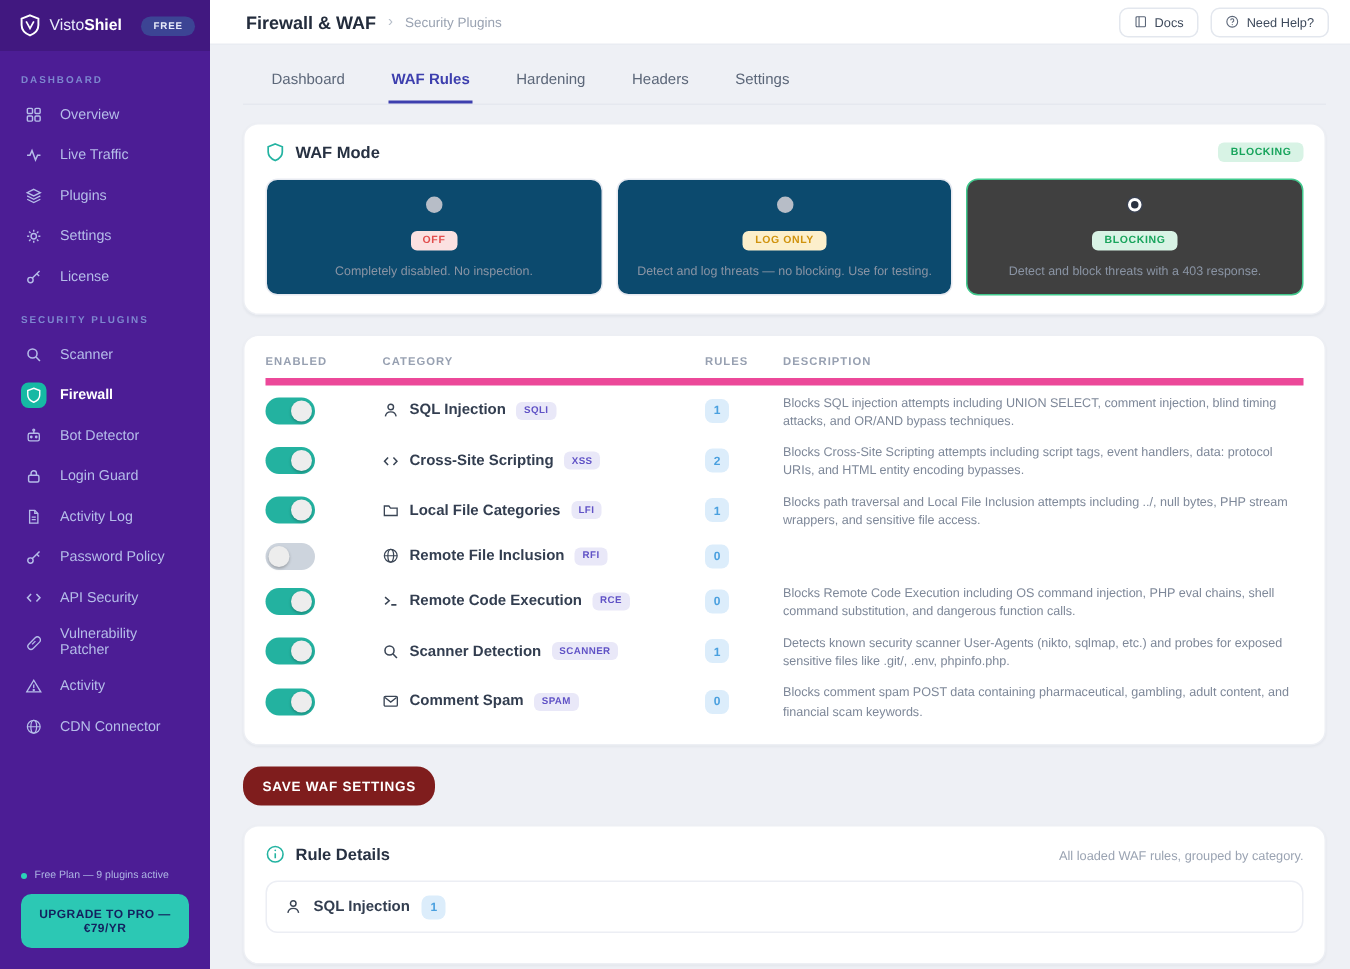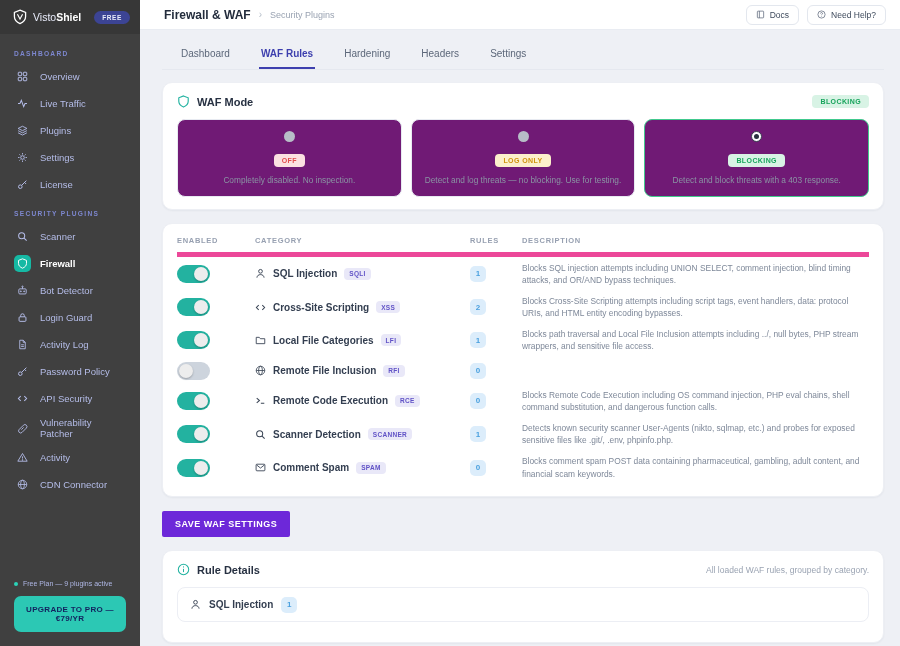--- a/index.html
+++ b/index.html
@@ -1,21 +1,21 @@
 <!DOCTYPE html>
 <html><head>
 <meta charset="utf-8">
 <style>
   * { margin:0; padding:0; box-sizing:border-box; }
   html,body { width:900px; height:646px; overflow:hidden; }
   body { font-family:"Liberation Sans", sans-serif; background:#eef0f5; }
   .app { display:flex; width:900px; height:646px; }
 
   
-  .sidebar { width:140px; flex-shrink:0; background:#404040; color:#bcc3ec; display:flex; flex-direction:column; }
+  .sidebar { width:140px; flex-shrink:0; background:#4c1d95; color:#bcc3ec; display:flex; flex-direction:column; }
   .logo-row { display:flex; align-items:center; gap:5px; padding:9px 10px 9px 12px; background:rgba(0,0,0,.14); }
   .logo-row svg { width:16px; height:16px; flex-shrink:0; }
   .logo-text { font-size:10.5px; color:#e9ecfb; white-space:nowrap; }
   .logo-text b { color:#ffffff; }
   .free-badge { margin-left:auto; background:#3c4494; color:#e8ebfa; font-size:6.5px; font-weight:bold; letter-spacing:.6px; padding:3px 8px; border-radius:9px; }
   .nav { padding-top:4px; }
   .section-label { font-size:6.6px; font-weight:bold; letter-spacing:1.3px; color:#7d87cf; padding:12px 14px 6px; }
   .nav-item { display:flex; align-items:center; gap:9px; padding:5px 14px; font-size:9.5px; color:#b5bde9; cursor:pointer; }
   .icon-chip { width:17px; height:17px; display:flex; align-items:center; justify-content:center; border-radius:5px; flex-shrink:0; }
   .icon-chip svg { width:11px; height:11px; }
@@ -47,43 +47,43 @@
   .card-title { font-size:11px; font-weight:bold; color:#273142; }
   .head-right { margin-left:auto; }
   .note-text { font-size:8.5px; color:#9aa3b2; }
 
   .pill { font-size:7px; font-weight:bold; letter-spacing:.4px; padding:3px 8px; border-radius:4px; }
   .pill.blocking { background:#d8f3e5; color:#18a45c; }
   .pill.off { background:#fbe1e1; color:#e14d4d; }
   .pill.log { background:#fcefcb; color:#d0930e; }
 
   .mode-row { display:flex; gap:9px; }
-  .mode-card { flex:1; border:1px solid #e7eaf1; border-radius:8px; padding:9px 8px 11px; text-align:center; cursor:pointer; background:#701a75; }
-  .mode-card.selected { background:#701a75; border:1.5px solid #41c98d; }
+  .mode-card { flex:1; border:1px solid #e7eaf1; border-radius:8px; padding:9px 8px 11px; text-align:center; cursor:pointer; background:#0c4a6e; }
+  .mode-card.selected { background:#404040; border:1.5px solid #41c98d; }
   .radio { width:11px; height:11px; border-radius:50%; background:#b7bdc7; margin:2px auto 7px; position:relative; }
   .radio.checked { background:#fff; border:1.5px solid #3a4150; }
   .radio.checked::after { content:""; position:absolute; left:50%; top:50%; width:5px; height:5px; margin:-2.5px 0 0 -2.5px; border-radius:50%; background:#2a3240; }
   .mode-desc { font-size:8.3px; color:#8a94a4; margin-top:8px; }
 
   .thead, .trow { display:grid; grid-template-columns:78px 215px 52px 1fr; align-items:center; }
   .thead { padding-bottom:7px; border-bottom:5px solid #ec4899; }
   .th { font-size:7.5px; font-weight:bold; letter-spacing:.7px; color:#97a0b1; }
   .trow { padding:4.5px 0; }
   .toggle { width:33px; height:18px; border-radius:9px; background:#cdd4dd; position:relative; cursor:pointer; }
   .toggle::after { content:""; position:absolute; top:2px; left:2px; width:14px; height:14px; border-radius:50%; background:#ededed; box-shadow:0 1px 2px rgba(0,0,0,.25); }
   .toggle.on { background:#23b2a0; }
   .toggle.on::after { left:auto; right:2px; }
   .cat-cell { display:flex; align-items:center; gap:7px; }
   .cat-cell svg { width:11px; height:11px; color:#3a4555; flex-shrink:0; }
   .cat-name { font-size:10px; font-weight:bold; color:#333e50; }
   .cat-badge { font-size:6.5px; font-weight:bold; letter-spacing:.3px; color:#6052c6; background:#e9e8f8; padding:2.5px 5px; border-radius:4px; }
   .rules-badge { width:16px; height:16px; border-radius:5px; background:#dcedfb; color:#4aa0df; font-size:8px; font-weight:bold; display:flex; align-items:center; justify-content:center; }
   .desc { font-size:8.4px; line-height:1.45; color:#7e8899; padding-right:6px; }
 
-  .save-btn { display:inline-block; border:none; background:#6d28d9; color:#fff; font-family:"Liberation Sans",sans-serif; font-size:9px; font-weight:bold; letter-spacing:.5px; padding:8px 13px; border-radius:2px; margin:1px 0 13px; cursor:pointer; }
+  .save-btn { display:inline-block; border:none; background:#7f1d1d; color:#fff; font-family:"Liberation Sans",sans-serif; font-size:9px; font-weight:bold; letter-spacing:.5px; padding:8px 13px; border-radius:12px; margin:1px 0 13px; cursor:pointer; }
 
   .rd-row { border:1px solid #eceef4; border-radius:8px; height:35px; display:flex; align-items:center; gap:8px; padding:0 12px; margin-bottom:8px; cursor:pointer; }
   .rd-row svg { width:11px; height:11px; color:#3a4555; flex-shrink:0; }
   .rd-label { font-size:10px; font-weight:bold; color:#333e50; }
 </style>
 </head>
 <body>
 
 <div class="app">
 

